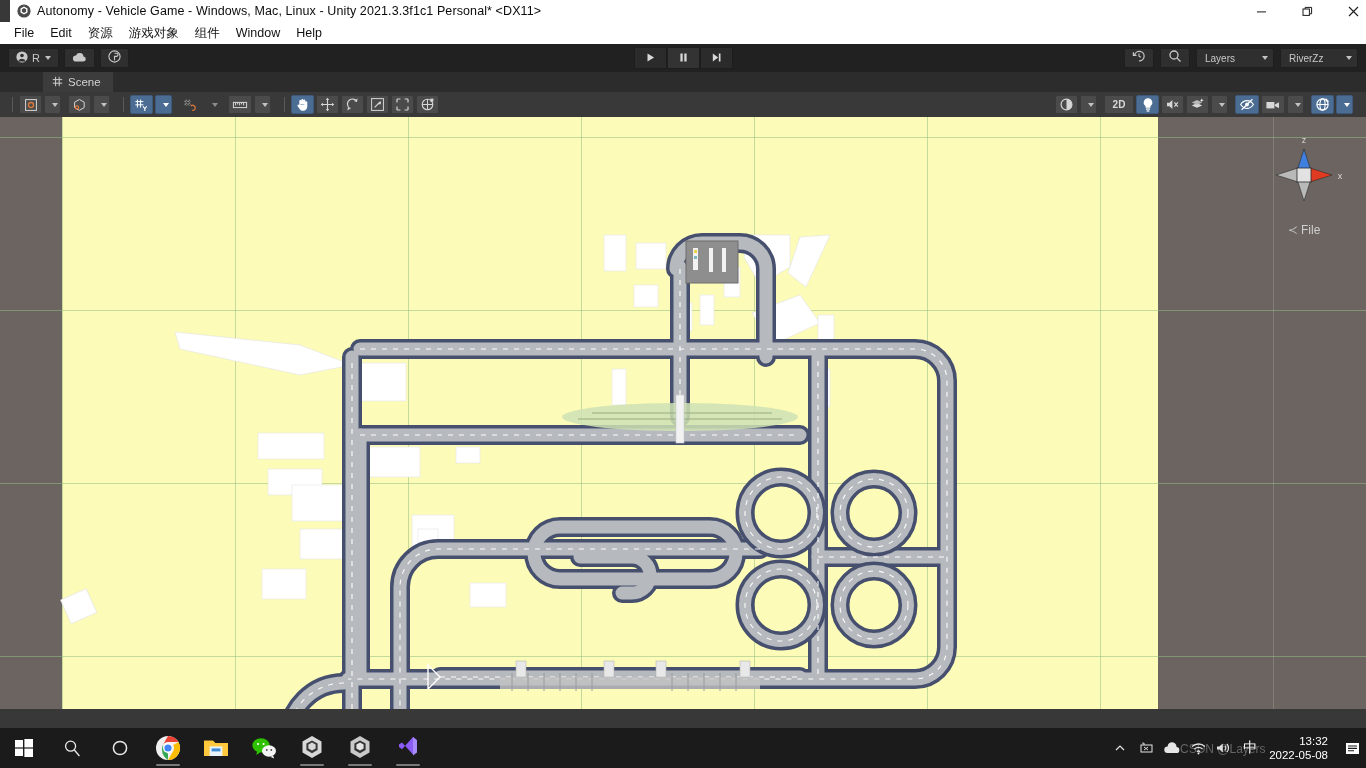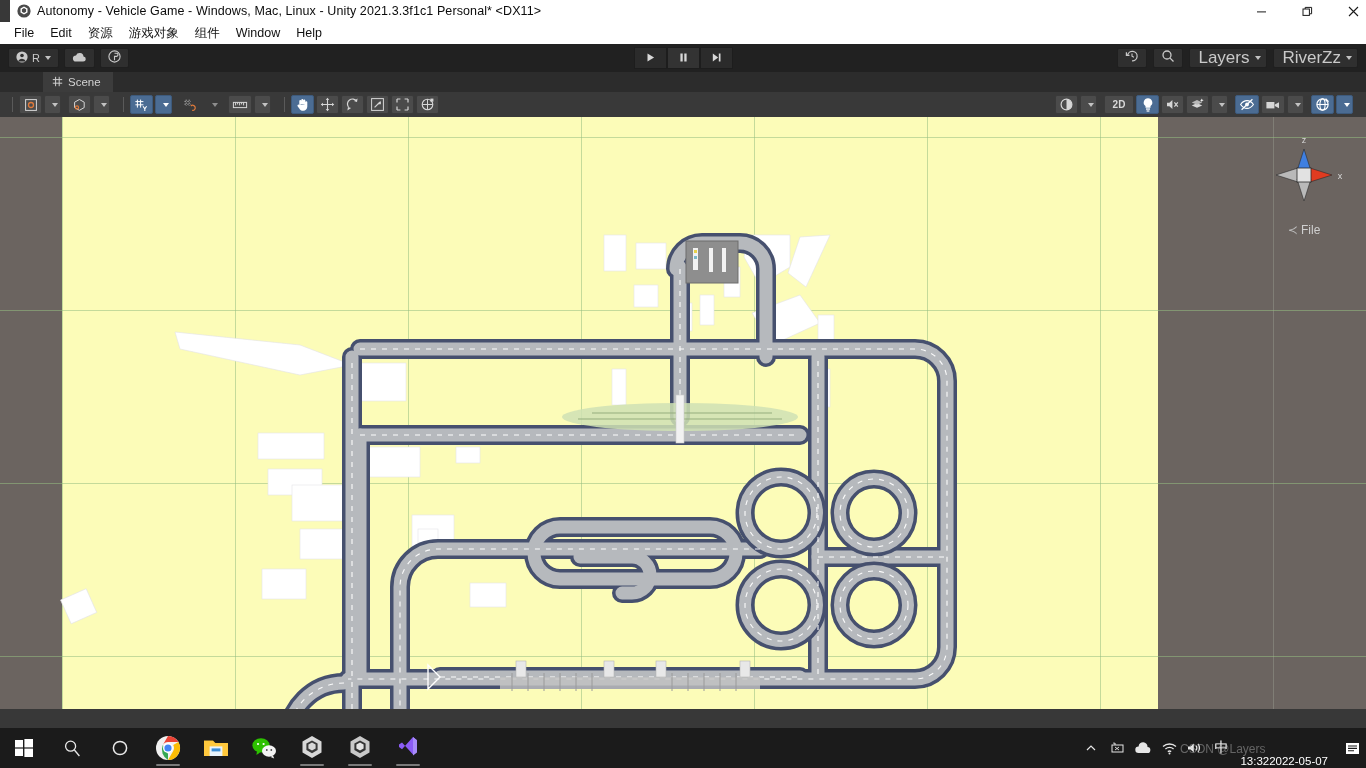--- a/index.html
+++ b/index.html
@@ -23,21 +23,21 @@
   .tb-left{display:flex;align-items:center;gap:5px;margin-left:8px;}
   .tb-center{position:absolute;left:0;right:0;display:flex;justify-content:center;align-items:center;}
   .tb-right{position:absolute;right:8px;display:flex;align-items:center;gap:6px;}
   .tb-btn{height:20px;background:#2f2f2f;border:1px solid #1f1f1f;border-radius:2px;display:flex;align-items:center;justify-content:center;color:#c4c4c4;padding:0 7px;box-sizing:border-box;}
   .tb-btn .lbl{font-size:11px;color:#c9c9c9;margin-left:4px;}
   .caret{width:0;height:0;border-left:3.5px solid transparent;border-right:3.5px solid transparent;border-top:4px solid #c2c2c2;margin-left:5px;}
   .play-group{display:flex;}
   .play-btn{width:31px;height:20px;background:#2b2b2b;border:1px solid #1d1d1d;display:flex;align-items:center;justify-content:center;color:#d8d8d8;}
   .play-btn.mid{background:#333333;}
   .dd{height:20px;min-width:78px;background:#2f2f2f;border:1px solid #1f1f1f;border-radius:2px;display:flex;align-items:center;justify-content:space-between;padding:0 5px 0 8px;box-sizing:border-box;}
-  .dd .txt{font-size:17px;color:#c9c9c9;}
+  .dd .txt{font-size:10px;color:#c9c9c9;}
 
   
   .tabbar{position:absolute;left:0;top:72px;width:1366px;height:20px;background:#2c2c2c;border-bottom:1px solid #1c1c1c;display:flex;align-items:center;padding-left:43px;}
   .tab{height:20px;display:flex;align-items:center;gap:5px;padding:0 12px 0 9px;background:#3c3c3c;color:#d2d2d2;font-size:11.5px;box-sizing:border-box;}
   .tab-more{position:absolute;right:6px;display:flex;flex-direction:column;gap:2px;align-items:center;}
   .tab-more i{width:2px;height:2px;background:#9a9a9a;display:block;}
 
   
   .sceneto{position:absolute;left:0;top:92px;width:1366px;height:25px;background:#393939;border-bottom:1px solid #242424;display:flex;align-items:center;}
   .stl{display:flex;align-items:center;margin-left:6px;}
@@ -61,21 +61,21 @@
   
   .gizmo{position:absolute;right:14px;top:10px;width:96px;height:110px;}
   .gizmo .persp{position:absolute;left:0;right:0;bottom:0;text-align:center;color:#cfcfcf;font-size:12px;}
 
   
   .taskbar{position:absolute;left:0;top:728px;width:1366px;height:40px;background:#1b1b1b;display:flex;align-items:center;}
   .tkitem{width:48px;height:40px;display:flex;align-items:center;justify-content:center;position:relative;}
   .tkitem .run{position:absolute;bottom:2px;left:12px;width:24px;height:2px;background:#7a7a7a;border-radius:1px;}
   .tray{position:absolute;right:0;height:40px;display:flex;align-items:center;}
   .tray-ic{width:26px;height:40px;display:flex;align-items:center;justify-content:center;color:#e6e6e6;}
-  .clock{display:flex;flex-direction:row;align-items:flex-end;justify-content:center;color:#fff;font-size:11.5px;line-height:14px;padding:0 10px 0 6px;height:40px;}
+  .clock{display:flex;flex-direction:column;align-items:flex-end;justify-content:center;color:#fff;font-size:11.5px;line-height:14px;padding:0 10px 0 6px;height:40px;}
   .actioncenter{width:28px;height:40px;display:flex;align-items:center;justify-content:center;color:#fff;}
   .ime{color:#fff;font-size:14px;width:26px;text-align:center;}
   .watermark{position:absolute;left:1240px;top:742px;color:rgba(190,190,190,.45);font-size:12px;white-space:nowrap;transform:translateX(-60px);pointer-events:none;}
 </style>
 </head>
 <body>
 
 <div id="app">
 
   <div class="titlebar">
@@ -657,21 +657,21 @@
       </div>
       <div class="tray-ic">
         <svg width="18" height="14" viewBox="0 0 18 14">
             <path d="M2 5.4h2.6L7.8 2.6v8.8L4.6 8.6H2z" fill="#e6e6e6"></path>
             <path d="M10 4.6a4 4 0 010 4.8M12 2.8a7 7 0 010 8.4" fill="none" stroke="#e6e6e6" stroke-width="1.1"></path>
           </svg>
       </div>
       <div class="tray-ic ime">中</div>
       <div class="clock">
         <span>13:32</span>
-        <span>2022-05-07</span>
+        <span>2022-05-08</span>
       </div>
       <div class="actioncenter">
         <svg width="17" height="15" viewBox="0 0 17 15">
             <rect x="2" y="2" width="13" height="11" fill="#fff"></rect>
             <path d="M4 5h9M4 7.4h9M4 9.8h6" stroke="#1b1b1b" stroke-width="1.1"></path>
           </svg>
       </div>
     </div>
   </div>
 

